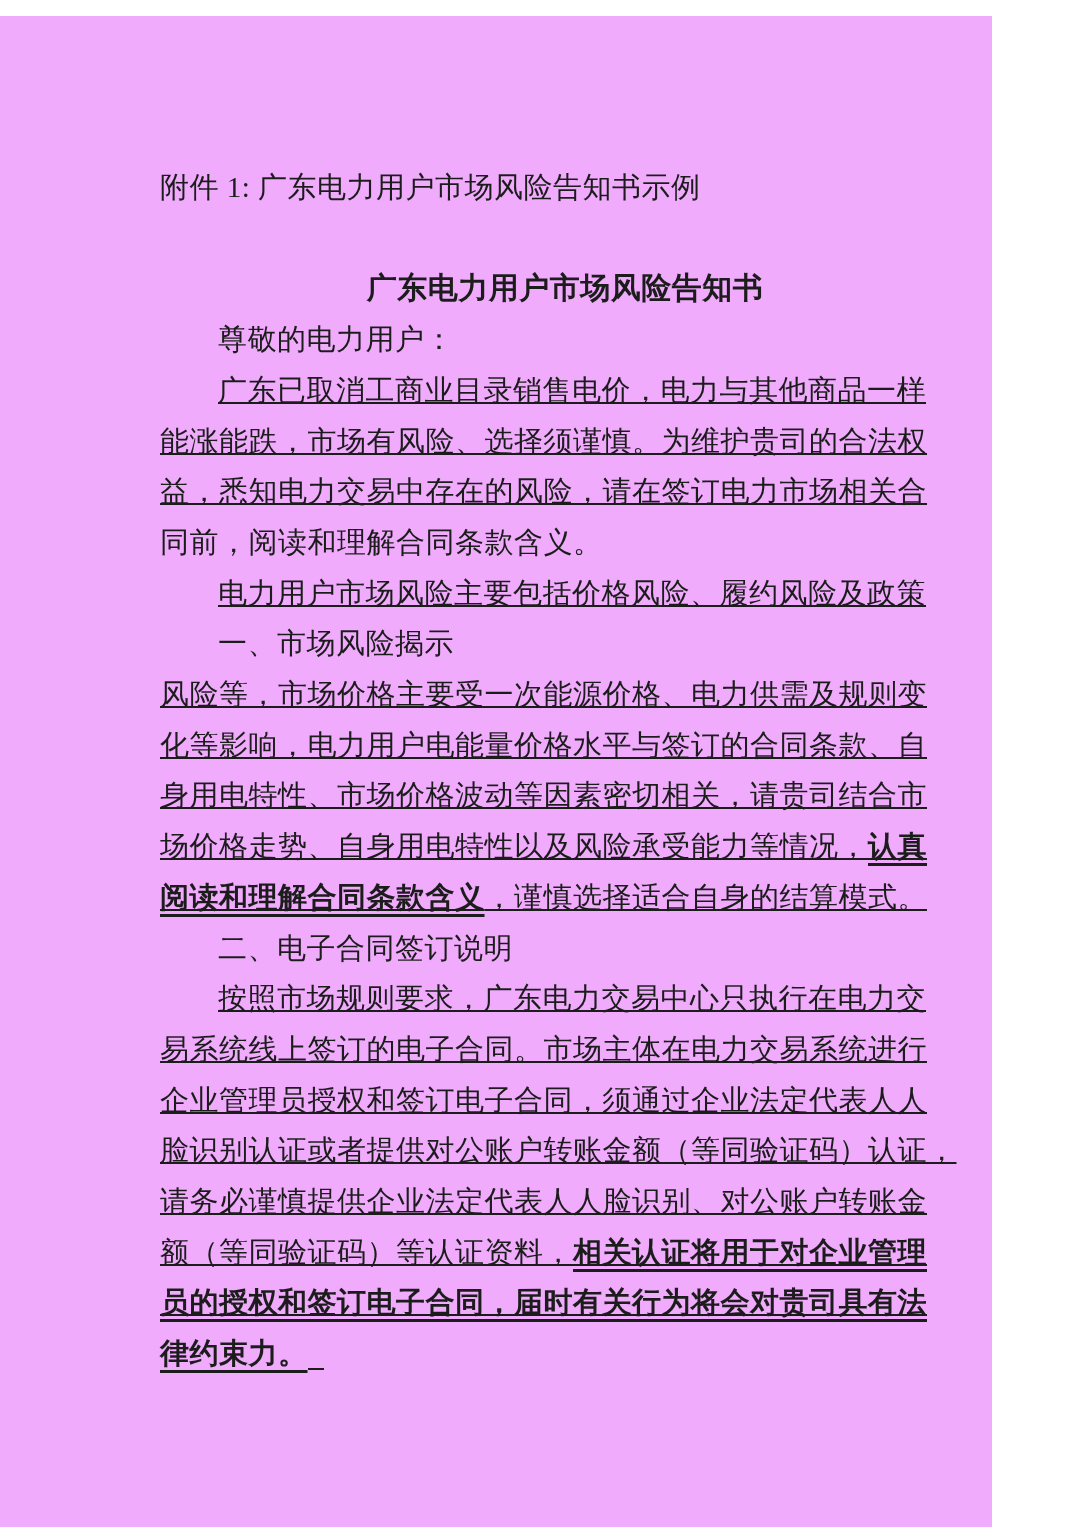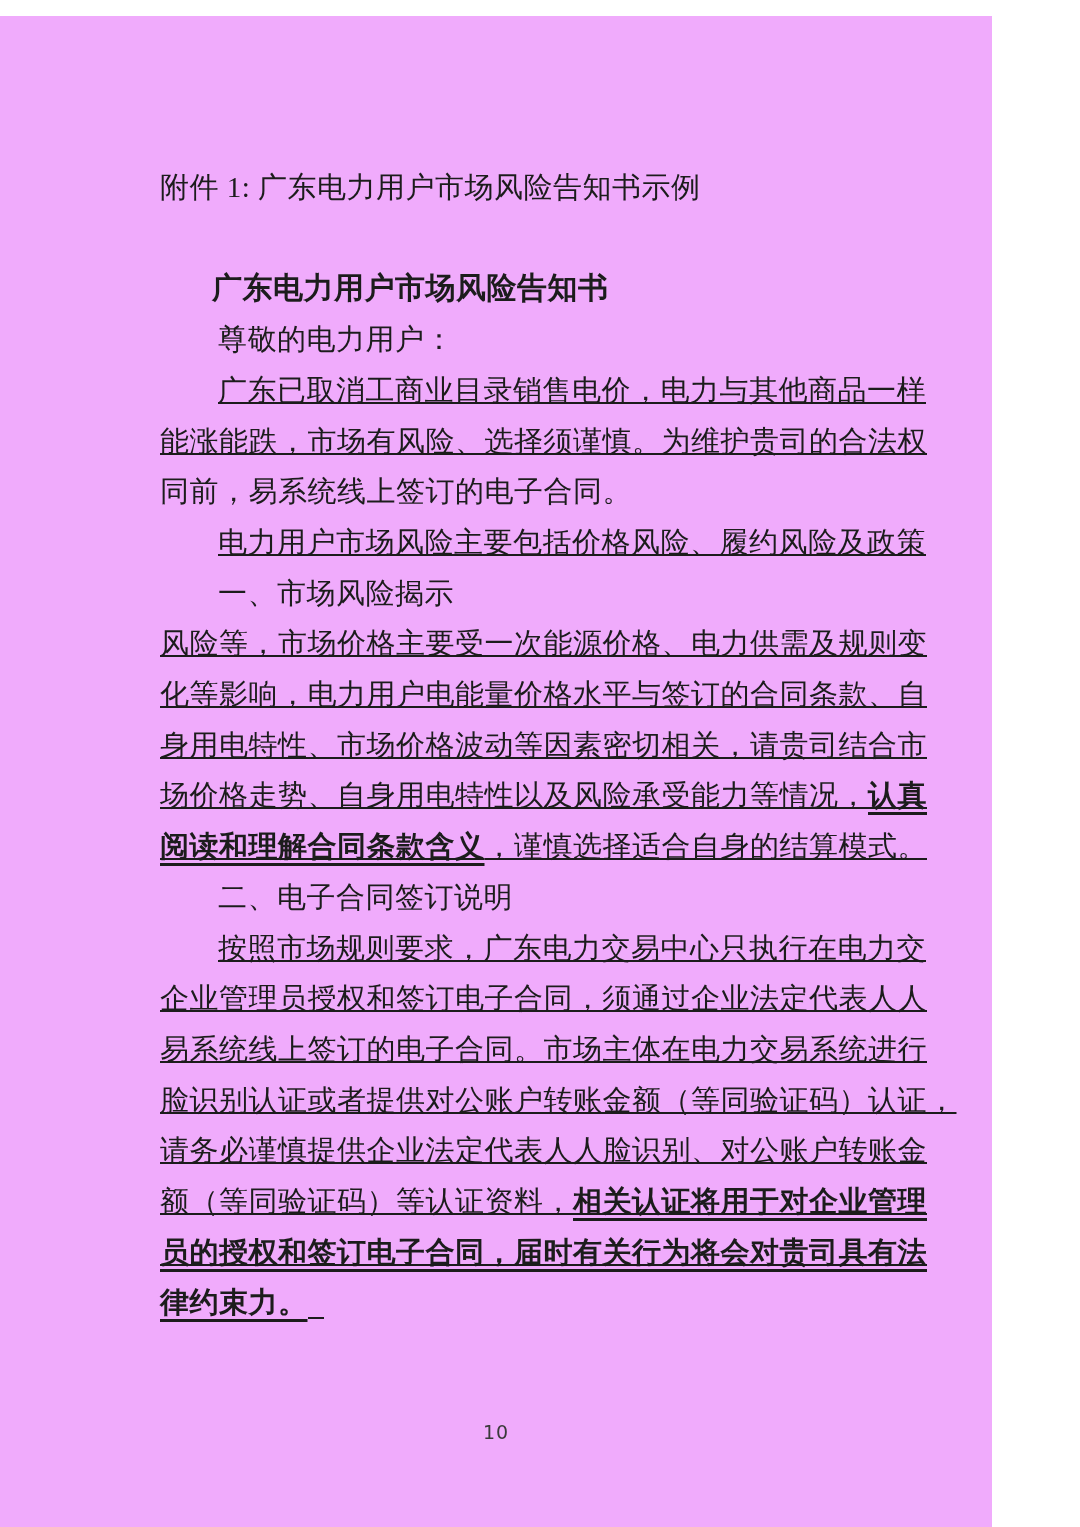--- a/index.html
+++ b/index.html
@@ -18,21 +18,21 @@
     width:758px;
     font-size:29px;
     line-height:50.7px;
     letter-spacing:0.5px;
   }
   .line { min-height:50.7px; white-space:nowrap; }
   .spacer { height:50.7px; }
   .title-line {
     font-weight:bold;
     font-size:30px;
-    text-align:left;
+    text-align:center;
     padding-left:52px;
     letter-spacing:0.5px;
   }
   .ind { text-indent:58px; }
   .jst { text-align:justify; text-align-last:justify;text-decoration:underline; }
   .em {
     font-weight:bold;
     text-decoration:underline;
     text-decoration-thickness:2.5px;
     text-underline-offset:7px;
@@ -64,38 +64,38 @@
     <div class="line">附件 1:  广东电力用户市场风险告知书示例</div>
 
     <div class="spacer"></div>
 
     <div class="line title-line">广东电力用户市场风险告知书</div>
 
     <div class="line ind"><span>尊敬的电力用户：</span></div>
 
     <div class="line ind jst"><span>广东已取消工商业目录销售电价，电力与其他商品一样</span></div>
     <div class="line jst"><span>能涨能跌，市场有风险、选择须谨慎。为维护贵司的合法权</span></div>
-    <div class="line"><span>同前，易系统线上签订的电子合同。</span></div>
+    <div class="line jst"><span>益，悉知电力交易中存在的风险，请在签订电力市场相关合</span></div>
+    <div class="line"><span>同前，阅读和理解合同条款含义。</span></div>
 
     <div class="line ind jst"><span>电力用户市场风险主要包括价格风险、履约风险及政策</span></div>
 
     <div class="line ind"><span>一、市场风险揭示</span></div>
     <div class="line jst"><span>风险等，市场价格主要受一次能源价格、电力供需及规则变</span></div>
     <div class="line jst"><span>化等影响，电力用户电能量价格水平与签订的合同条款、自</span></div>
     <div class="line jst"><span>身用电特性、市场价格波动等因素密切相关，请贵司结合市</span></div>
     <div class="line jst"><span>场价格走势、自身用电特性以及风险承受能力等情况，</span><span class="em">认真</span></div>
     <div class="line jst"><span class="em">阅读和理解合同条款含义</span><span>，谨慎选择适合自身的结算模式。</span></div>
 
     <div class="line ind"><span>二、电子合同签订说明</span></div>
 
     <div class="line ind jst"><span>按照市场规则要求，广东电力交易中心只执行在电力交</span></div>
+    <div class="line jst"><span>易系统线上签订的电子合同。市场主体在电力交易系统进行</span></div>
     <div class="line jst"><span>企业管理员授权和签订电子合同，须通过企业法定代表人人</span></div>
-    <div class="line jst"><span>易系统线上签订的电子合同。市场主体在电力交易系统进行</span></div>
     <div class="line jst"><span>脸识别认证或者提供对公账户转账金额（等同验证码）认证，</span></div>
     <div class="line jst"><span>请务必谨慎提供企业法定代表人人脸识别、对公账户转账金</span></div>
     <div class="line jst"><span>额（等同验证码）等认证资料，</span><span class="em">相关认证将用于对企业管理</span></div>
     <div class="line jst"><span class="em">员的授权和签订电子合同，届时有关行为将会对贵司具有法</span></div>
     <div class="line"><span class="em">律约束力。</span><span class="u-tail"></span></div>
 
   </div>
 
-  <div class="pageno">10</div>
 </div>
 
 </body></html>

